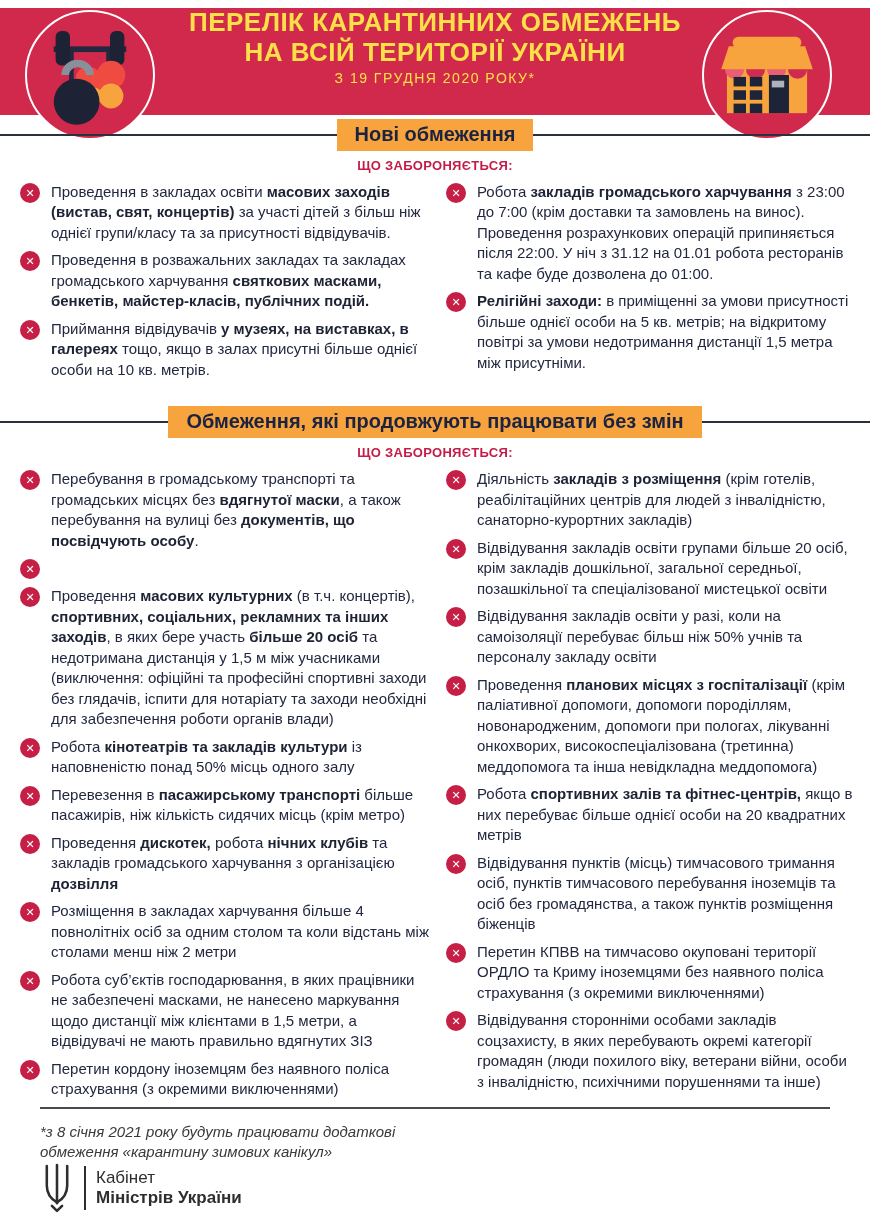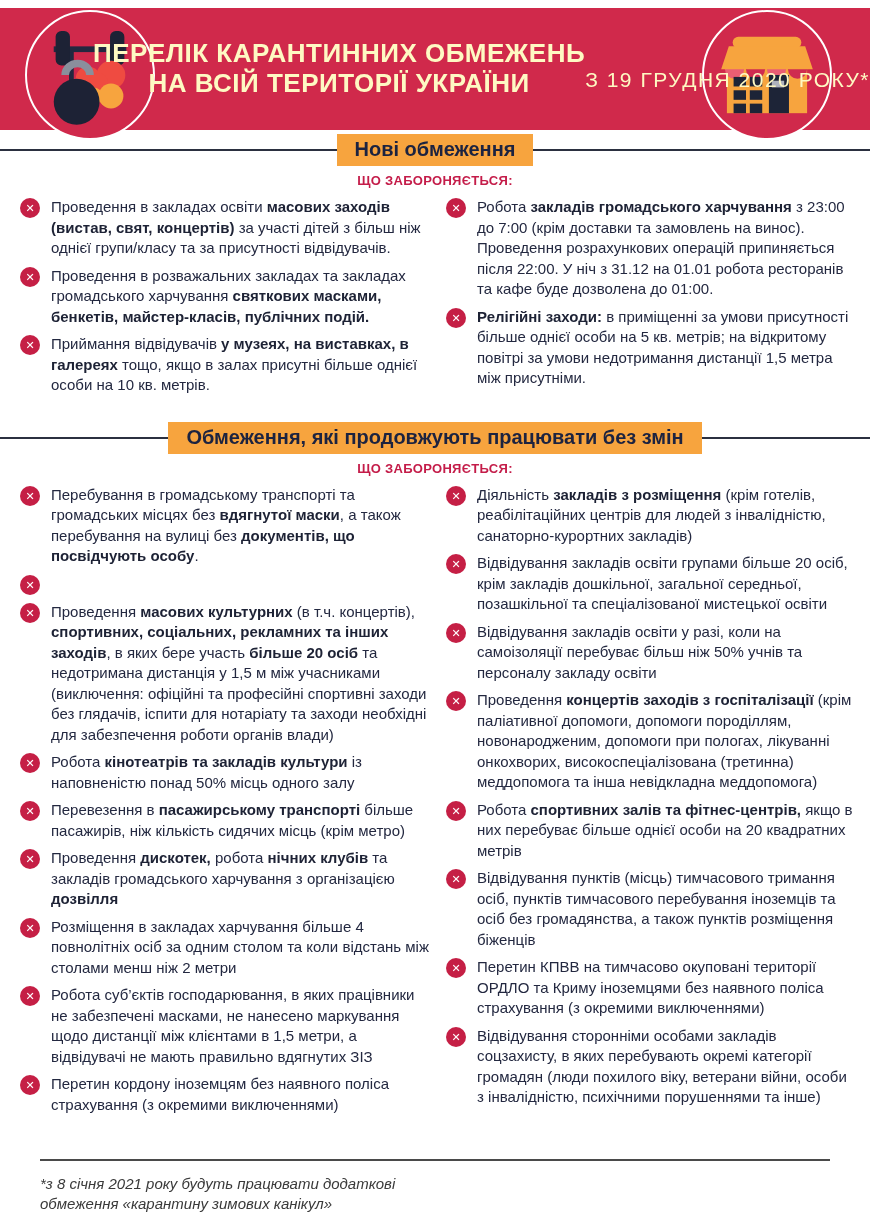--- a/index.html
+++ b/index.html
@@ -8,24 +8,24 @@
     width:870px;height:1230px;
     margin:0 auto;
     font-family:"Liberation Sans","DejaVu Sans",sans-serif;
     color:#232840;
     display:flex;flex-direction:column;
     overflow:hidden;background:#fff;
   }
   
   .banner{position:relative;margin-top:8px;height:122px;background:#d0294b;}
   .titles{position:absolute;left:0;right:0;top:0;bottom:0;
-    display:flex;flex-direction:row;align-items:center;justify-content:flex-end;
-    text-align:center;color:#fef9c3;}
+    display:flex;flex-direction:column;align-items:center;justify-content:flex-start;
+    text-align:center;color:#fde047;}
   .title{font-weight:bold;font-size:26px;line-height:1.15;letter-spacing:.5px;}
-  .subtitle{margin-top:21px;font-size:21px;font-weight:400;letter-spacing:1.5px;}
+  .subtitle{margin-top:2px;font-size:14px;font-weight:400;letter-spacing:1.5px;}
   .deco{position:absolute;top:-58px;width:130px;height:130px;border-radius:50%;
     background:#d0294b;border:2px solid #ffffff;top:2px;box-sizing:border-box;
     display:flex;align-items:center;justify-content:center;overflow:hidden;}
   .deco.left{left:25px;}
   .deco.right{left:702px;}
   .deco svg{width:126px;height:126px;display:block;}
   
   .sec-head{position:relative;height:32px;margin-top:4px;}
   .sec-head .line{position:absolute;left:0;right:0;top:15px;border-top:2px solid #2b3040;}
   .sec-head .label{position:relative;z-index:1;display:table;margin:0 auto;
@@ -188,21 +188,21 @@
           <div class="item">
             <span class="xicon">✕</span>
             <span class="itext"><span>Відвідування закладів освіти групами більше 20 осіб, крім закладів дошкільної, загальної середньої, позашкільної та спеціалізованої мистецької освіти</span></span>
           </div>
           <div class="item">
             <span class="xicon">✕</span>
             <span class="itext"><span>Відвідування закладів освіти у разі, коли на самоізоляції перебуває більш ніж 50% учнів та персоналу закладу освіти</span></span>
           </div>
           <div class="item">
             <span class="xicon">✕</span>
-            <span class="itext"><span>Проведення </span><b>концертів заходів з госпіталізації</b><span> (крім паліативної допомоги, допомоги породіллям, новонародженим, допомоги при пологах, лікуванні онкохворих, високоспеціалізована (третинна) меддопомога та інша невідкладна меддопомога)</span></span>
+            <span class="itext"><span>Проведення </span><b>планових місцях з госпіталізації</b><span> (крім паліативної допомоги, допомоги породіллям, новонародженим, допомоги при пологах, лікуванні онкохворих, високоспеціалізована (третинна) меддопомога та інша невідкладна меддопомога)</span></span>
           </div>
           <div class="item">
             <span class="xicon">✕</span>
             <span class="itext"><span>Робота </span><b>спортивних залів та фітнес-центрів,</b><span> якщо в них перебуває більше однієї особи на 20 квадратних метрів</span></span>
           </div>
           <div class="item">
             <span class="xicon">✕</span>
             <span class="itext"><span>Відвідування пунктів (місць) тимчасового тримання осіб, пунктів тимчасового перебування іноземців та осіб без громадянства, а також пунктів розміщення біженців</span></span>
           </div>
           <div class="item">
@@ -213,16 +213,30 @@
             <span class="xicon">✕</span>
             <span class="itext"><span>Відвідування сторонніми особами закладів соцзахисту, в яких перебувають окремі категорії громадян (люди похилого віку, ветерани війни, особи з інвалідністю, психічними порушеннями та інше)</span></span>
           </div>
         </div>
     </div>
   </section>
 
   <footer>
     <div class="foot-inner">
       <div class="note">*з 8 січня 2021 року будуть працювати додаткові обмеження «карантину зимових канікул»</div>
+      <div class="gov">
+        <svg width="34" height="52" viewBox="0 0 40 58" aria-hidden="true">
+          <g fill="none" stroke="#2e2e2e" stroke-width="3" stroke-linejoin="round" stroke-linecap="round">
+            <path d="M8 3 V26 C8 36 13 42 20 46 C27 42 32 36 32 26 V3"></path>
+            <path d="M20 2 V47"></path>
+            <path d="M14 50 L20 56 L26 50"></path>
+          </g>
+        </svg>
+        <div class="vbar"></div>
+        <div class="gov-text">
+          <div>Кабінет</div>
+          <div class="b">Міністрів України</div>
+        </div>
+      </div>
     </div>
   </footer>
 
 </div>
 
 </body></html>

